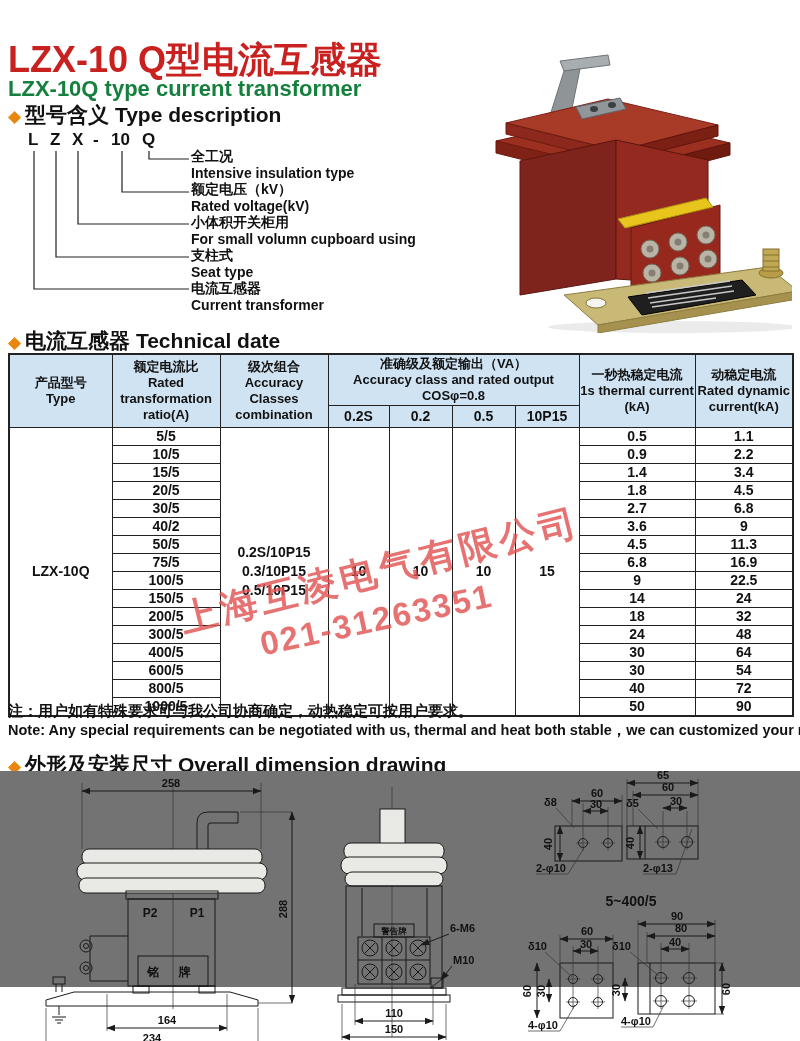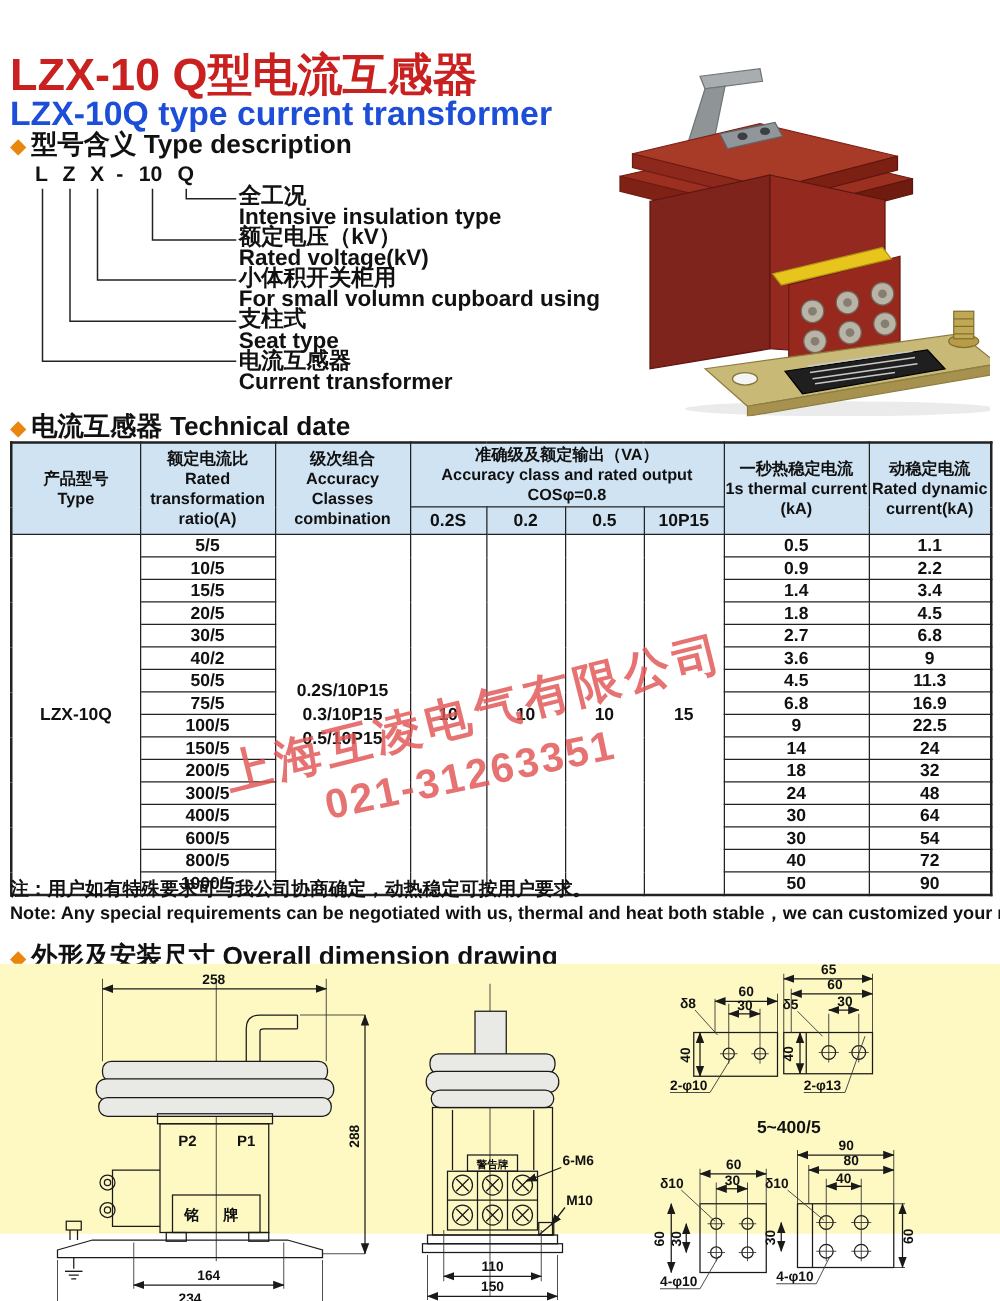--- a/index.html
+++ b/index.html
@@ -1,42 +1,42 @@
 <!DOCTYPE html>
 <html><head>
 <meta charset="utf-8">
 <style>
   html,body{margin:0;padding:0;background:#fff;}
   .page{position:relative;width:800px;height:1041px;background:#fff;overflow:hidden;
         font-family:"Liberation Sans","DejaVu Sans",sans-serif;color:#111;margin-top:31px;}
   .abs{position:absolute;}
   .title{left:8px;top:5px;font-size:36px;font-weight:800;color:#c92020;white-space:nowrap;}
-  .subtitle{left:8px;top:45px;font-size:27px;font-weight:bold;color:#1d4ed8;white-space:nowrap;}
+  .subtitle{left:8px;top:45px;font-size:22px;font-weight:bold;color:#15803d;white-space:nowrap;}
   .sec{font-size:21px;font-weight:bold;color:#111;white-space:nowrap;}
   .sec .diamond{color:#e8860d;font-size:17px;margin-right:4px;}
   .tc-letter{position:absolute;top:99px;font-size:17px;font-weight:bold;}
-  .tc-pair{position:absolute;left:191px;font-size:18px;font-weight:bold;line-height:16.5px;white-space:nowrap;}
+  .tc-pair{position:absolute;left:191px;font-size:14px;font-weight:bold;line-height:16.5px;white-space:nowrap;}
   svg.tree{position:absolute;left:0;top:96px;}
   svg.tree path{stroke:#222;stroke-width:1.2;fill:none;}
   .photo-wrap{position:absolute;left:468px;top:12px;width:324px;height:290px;}
 
   table.tbl{position:absolute;left:8px;top:322px;width:784px;border-collapse:collapse;
             table-layout:fixed;border:2px solid #222;}
   .tbl th,.tbl td{border:1px solid #222;text-align:center;vertical-align:middle;padding:0;}
   .tbl th{background:#cfe3f3;font-size:13px;font-weight:bold;line-height:1.22;white-space:pre-line;}
   .tbl tr.hr1 th{height:50px;}
   .tbl tr.hr2 th{height:21px;font-size:14px;}
   .tbl td{font-size:14px;font-weight:bold;height:17px;line-height:15px;background:#fff;}
   td.combo{white-space:pre-line;line-height:19px;}
   .wm{position:absolute;font-weight:bold;color:rgba(224,83,83,0.82);pointer-events:none;z-index:6;white-space:nowrap;}
   .wm1{left:175px;top:515px;font-size:37px;letter-spacing:4px;transform:rotate(-14deg);}
   .wm2{left:258px;top:570px;font-size:33px;letter-spacing:2px;transform:rotate(-12deg);}
   .note-zh{left:8px;top:671px;font-size:15px;font-weight:bold;white-space:nowrap;}
   .note-en{left:8px;top:690px;font-size:14.5px;font-weight:bold;white-space:nowrap;}
-  .draw{position:absolute;left:0;top:740px;width:800px;height:216px;background:#fef9c3;}
+  .draw{position:absolute;left:0;top:740px;width:800px;height:216px;background:#737373;}
   svg.mech{position:absolute;left:0;top:0;}
   .ln{stroke:#1a1a1a;stroke-width:1;fill:none;}
   .lnf{stroke:#1a1a1a;stroke-width:1;fill:#e9e9e6;}
   .thin{stroke:#333;stroke-width:0.7;fill:none;}
   .dim{stroke:#1a1a1a;stroke-width:1;fill:none;marker-start:url(#ar);marker-end:url(#ar);}
   .lead{stroke:#1a1a1a;stroke-width:1;fill:none;marker-end:url(#ar);}
   .dtxt{font-size:11px;font-weight:bold;fill:#111;}
   .btxt{font-size:12px;font-weight:bold;fill:#111;}
   .cap{font-size:14px;font-weight:bold;fill:#111;}
   .wtxt{font-size:8.5px;font-weight:bold;fill:#111;}

